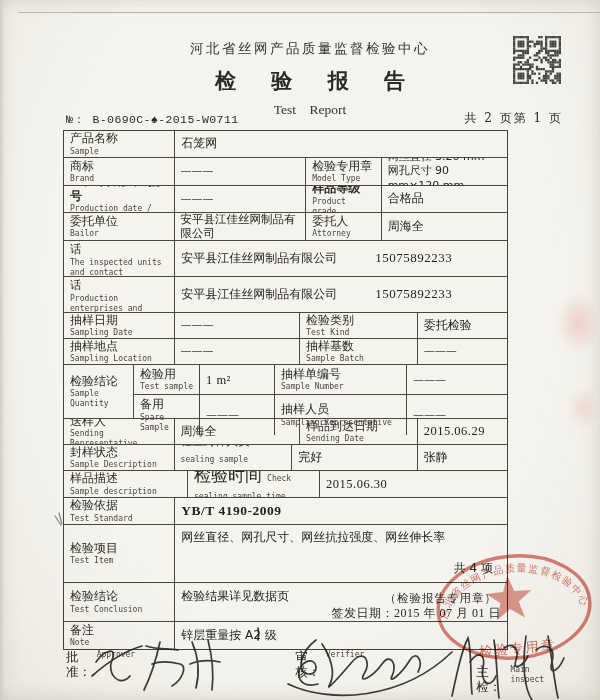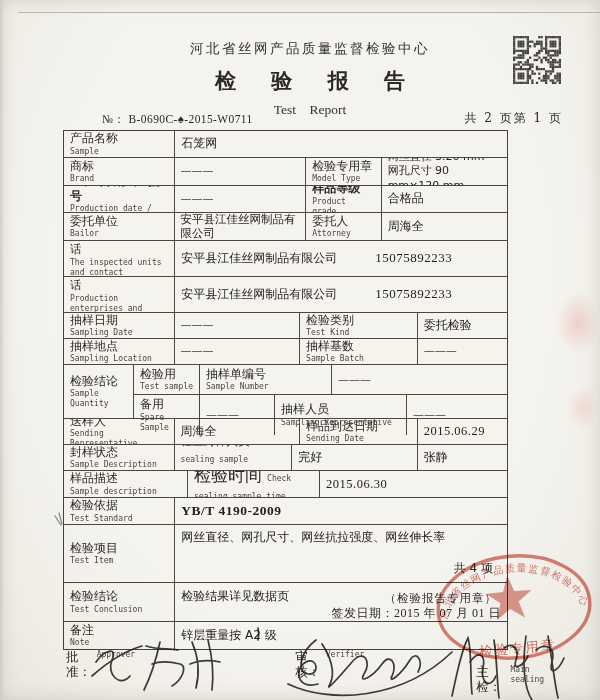--- a/index.html
+++ b/index.html
@@ -12,21 +12,21 @@
   .left-edge{position:absolute;left:0;top:0;width:4px;height:700px;background:linear-gradient(to right,#cfccc3,transparent);}
 
   
   .hdr{position:absolute;left:20px;top:40px;width:580px;text-align:center;}
   .org{font-size:13.5px;letter-spacing:2.5px;color:#33312c;font-family:"DejaVu Serif",serif;}
   .title{margin-top:9px;font-size:21px;font-weight:bold;letter-spacing:14px;color:#2c2a25;font-family:"DejaVu Serif",serif;text-indent:14px;}
   .subtitle{margin-top:7px;font-size:13.5px;word-spacing:10px;color:#33312c;font-family:"Liberation Serif",serif;}
   .qr{position:absolute;left:513px;top:36px;width:48px;height:48px;}
 
   .noline{position:absolute;left:66px;top:110px;width:497px;display:flex;justify-content:space-between;align-items:flex-end;}
-  .repno{font-size:11.5px;font-family:Liberation Serif, serif;color:#2a2823;letter-spacing:.4px;margin-left:36px;}
+  .repno{font-size:11.5px;font-family:Liberation Mono, monospace;color:#2a2823;letter-spacing:.4px;}
   .pageinfo{font-size:12px;color:#2a2823;letter-spacing:2px;font-family:"DejaVu Serif",serif;}
 
   
   .tbl{position:absolute;left:63px;top:130px;width:445px;box-sizing:border-box;border:1.5px solid #44413a;background:transparent;}
   .r{display:flex;border-bottom:1px solid #4a473f;box-sizing:border-box;}
   .r:last-child{border-bottom:none;}
   .c{box-sizing:border-box;border-right:1px solid #4a473f;padding:2px 6px;overflow:hidden;}
   .nr{border-right:none;}
   .lc{display:flex;flex-direction:column;justify-content:center;}
   .zh{font-size:12px;color:#2b2925;line-height:1.2;}
@@ -437,20 +437,21 @@
       <div class="c lc" style="width:124px">
         <span class="zh">检验结论</span>
         <span class="en">Sample Quantity</span>
       </div>
       <div class="col" style="width:373px">
         <div class="subr">
           <div class="c lc" style="width:66px">
             <span class="zh">检验用</span>
             <span class="en">Test sample</span>
           </div>
+          <div class="c vc num" style="width:75px">1 m²</div>
           <div class="c lc" style="width:132px">
             <span class="zh">抽样单编号</span>
             <span class="en">Sample Number</span>
           </div>
           <div class="c nr vc" style="width:100px">
               <span class="dash">———</span>
             </div>
         </div>
         <div class="subr">
           <div class="c lc" style="width:66px">
@@ -557,21 +558,21 @@
     <div class="fgrp f1">
       <span class="zh">批准：</span>
       <span class="en">Approver</span>
     </div>
     <div class="fgrp f2">
       <span class="zh">审核：</span>
       <span class="en">Verifier</span>
     </div>
     <div class="fgrp f3">
       <span class="zh">主检：</span>
-      <span class="en">Main sealing</span>
+      <span class="en">Main inspect</span>
     </div>
   </div>
 
   <svg class="sigs" viewBox="0 0 600 700">
     <g fill="none" stroke="#22201e" stroke-width="1.7" stroke-linecap="round" opacity=".88">
 
       <g>
         <path d="M96,662 C104,650 118,646 112,660 C106,674 120,688 130,676"></path>
         <path d="M92,676 C110,660 128,650 142,646"></path>
         <path d="M146,646 C158,650 168,648 178,650 M160,642 C156,660 150,678 144,690 M152,664 C162,660 172,662 180,664 C188,666 182,680 172,686"></path>

